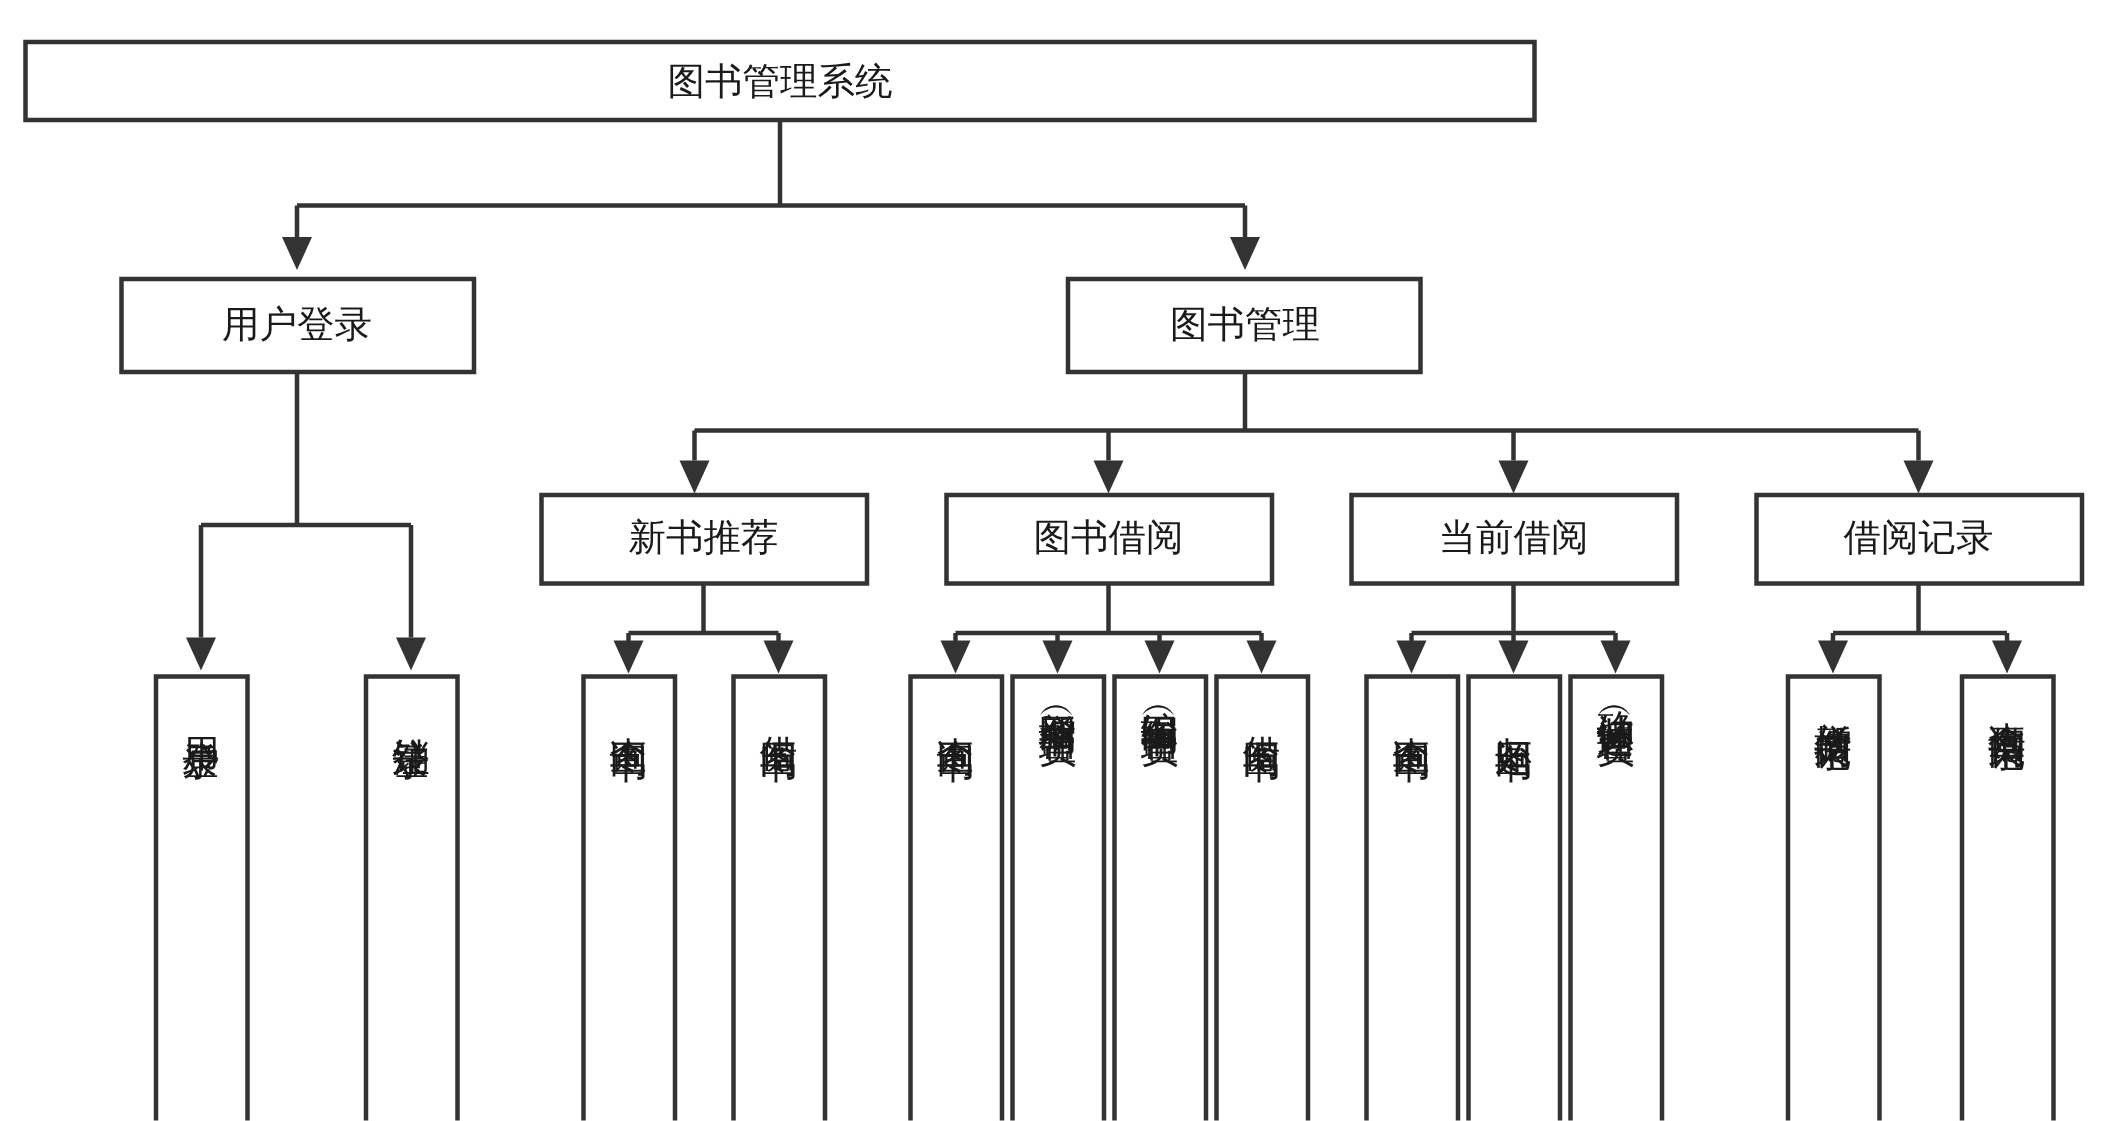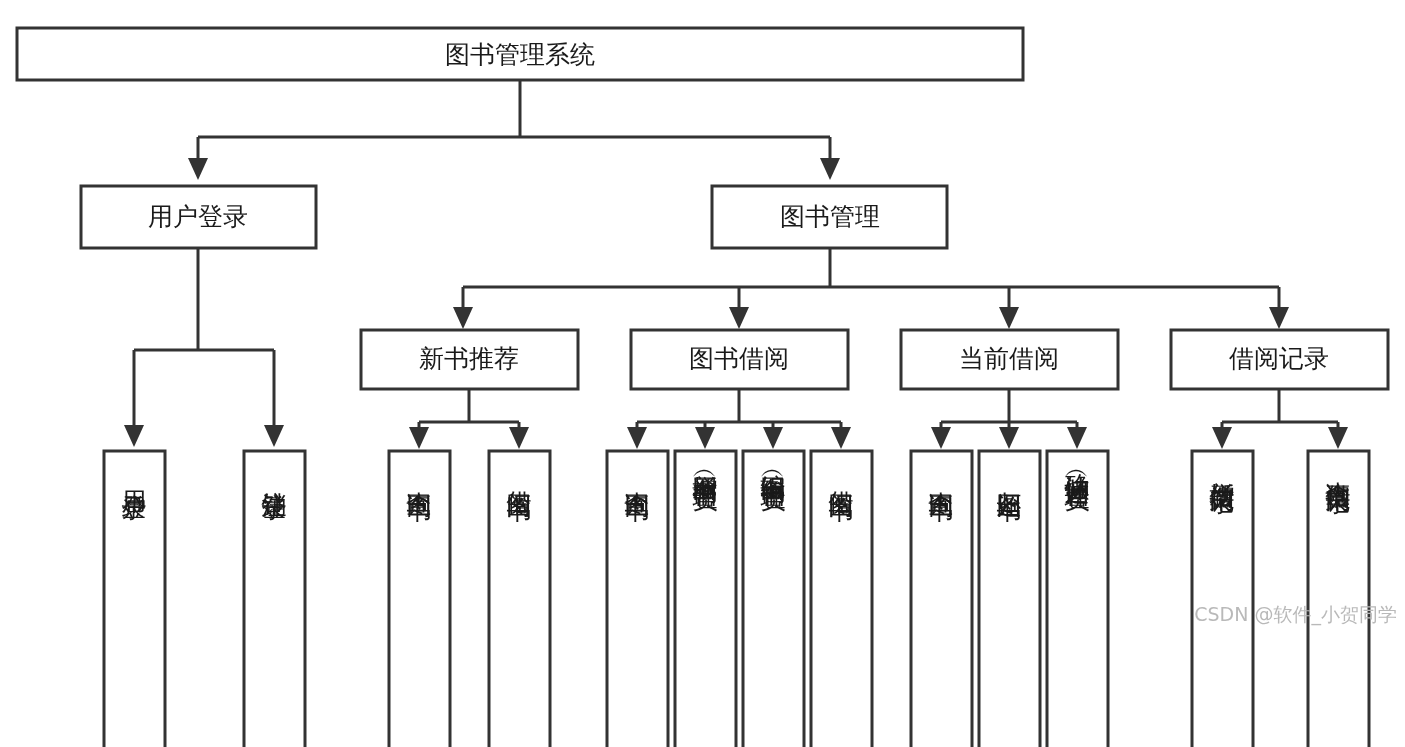--- a/index.html
+++ b/index.html
@@ -231,14 +231,13 @@
       <rect class="node-rect" x="1192" y="436" width="61" height="299"></rect>
       <text class="leaf-label" x="1222" y="452">新增借阅记录</text>
     </g>
     <g>
       <rect class="node-rect" x="1308" y="436" width="61" height="299"></rect>
       <text class="leaf-label" x="1338" y="452">查询借阅记录</text>
     </g>
 
   </svg>
 
-  <div class="watermark">CSDN @软件_小贺同学</div>
 </div>
 
 </body></html>

